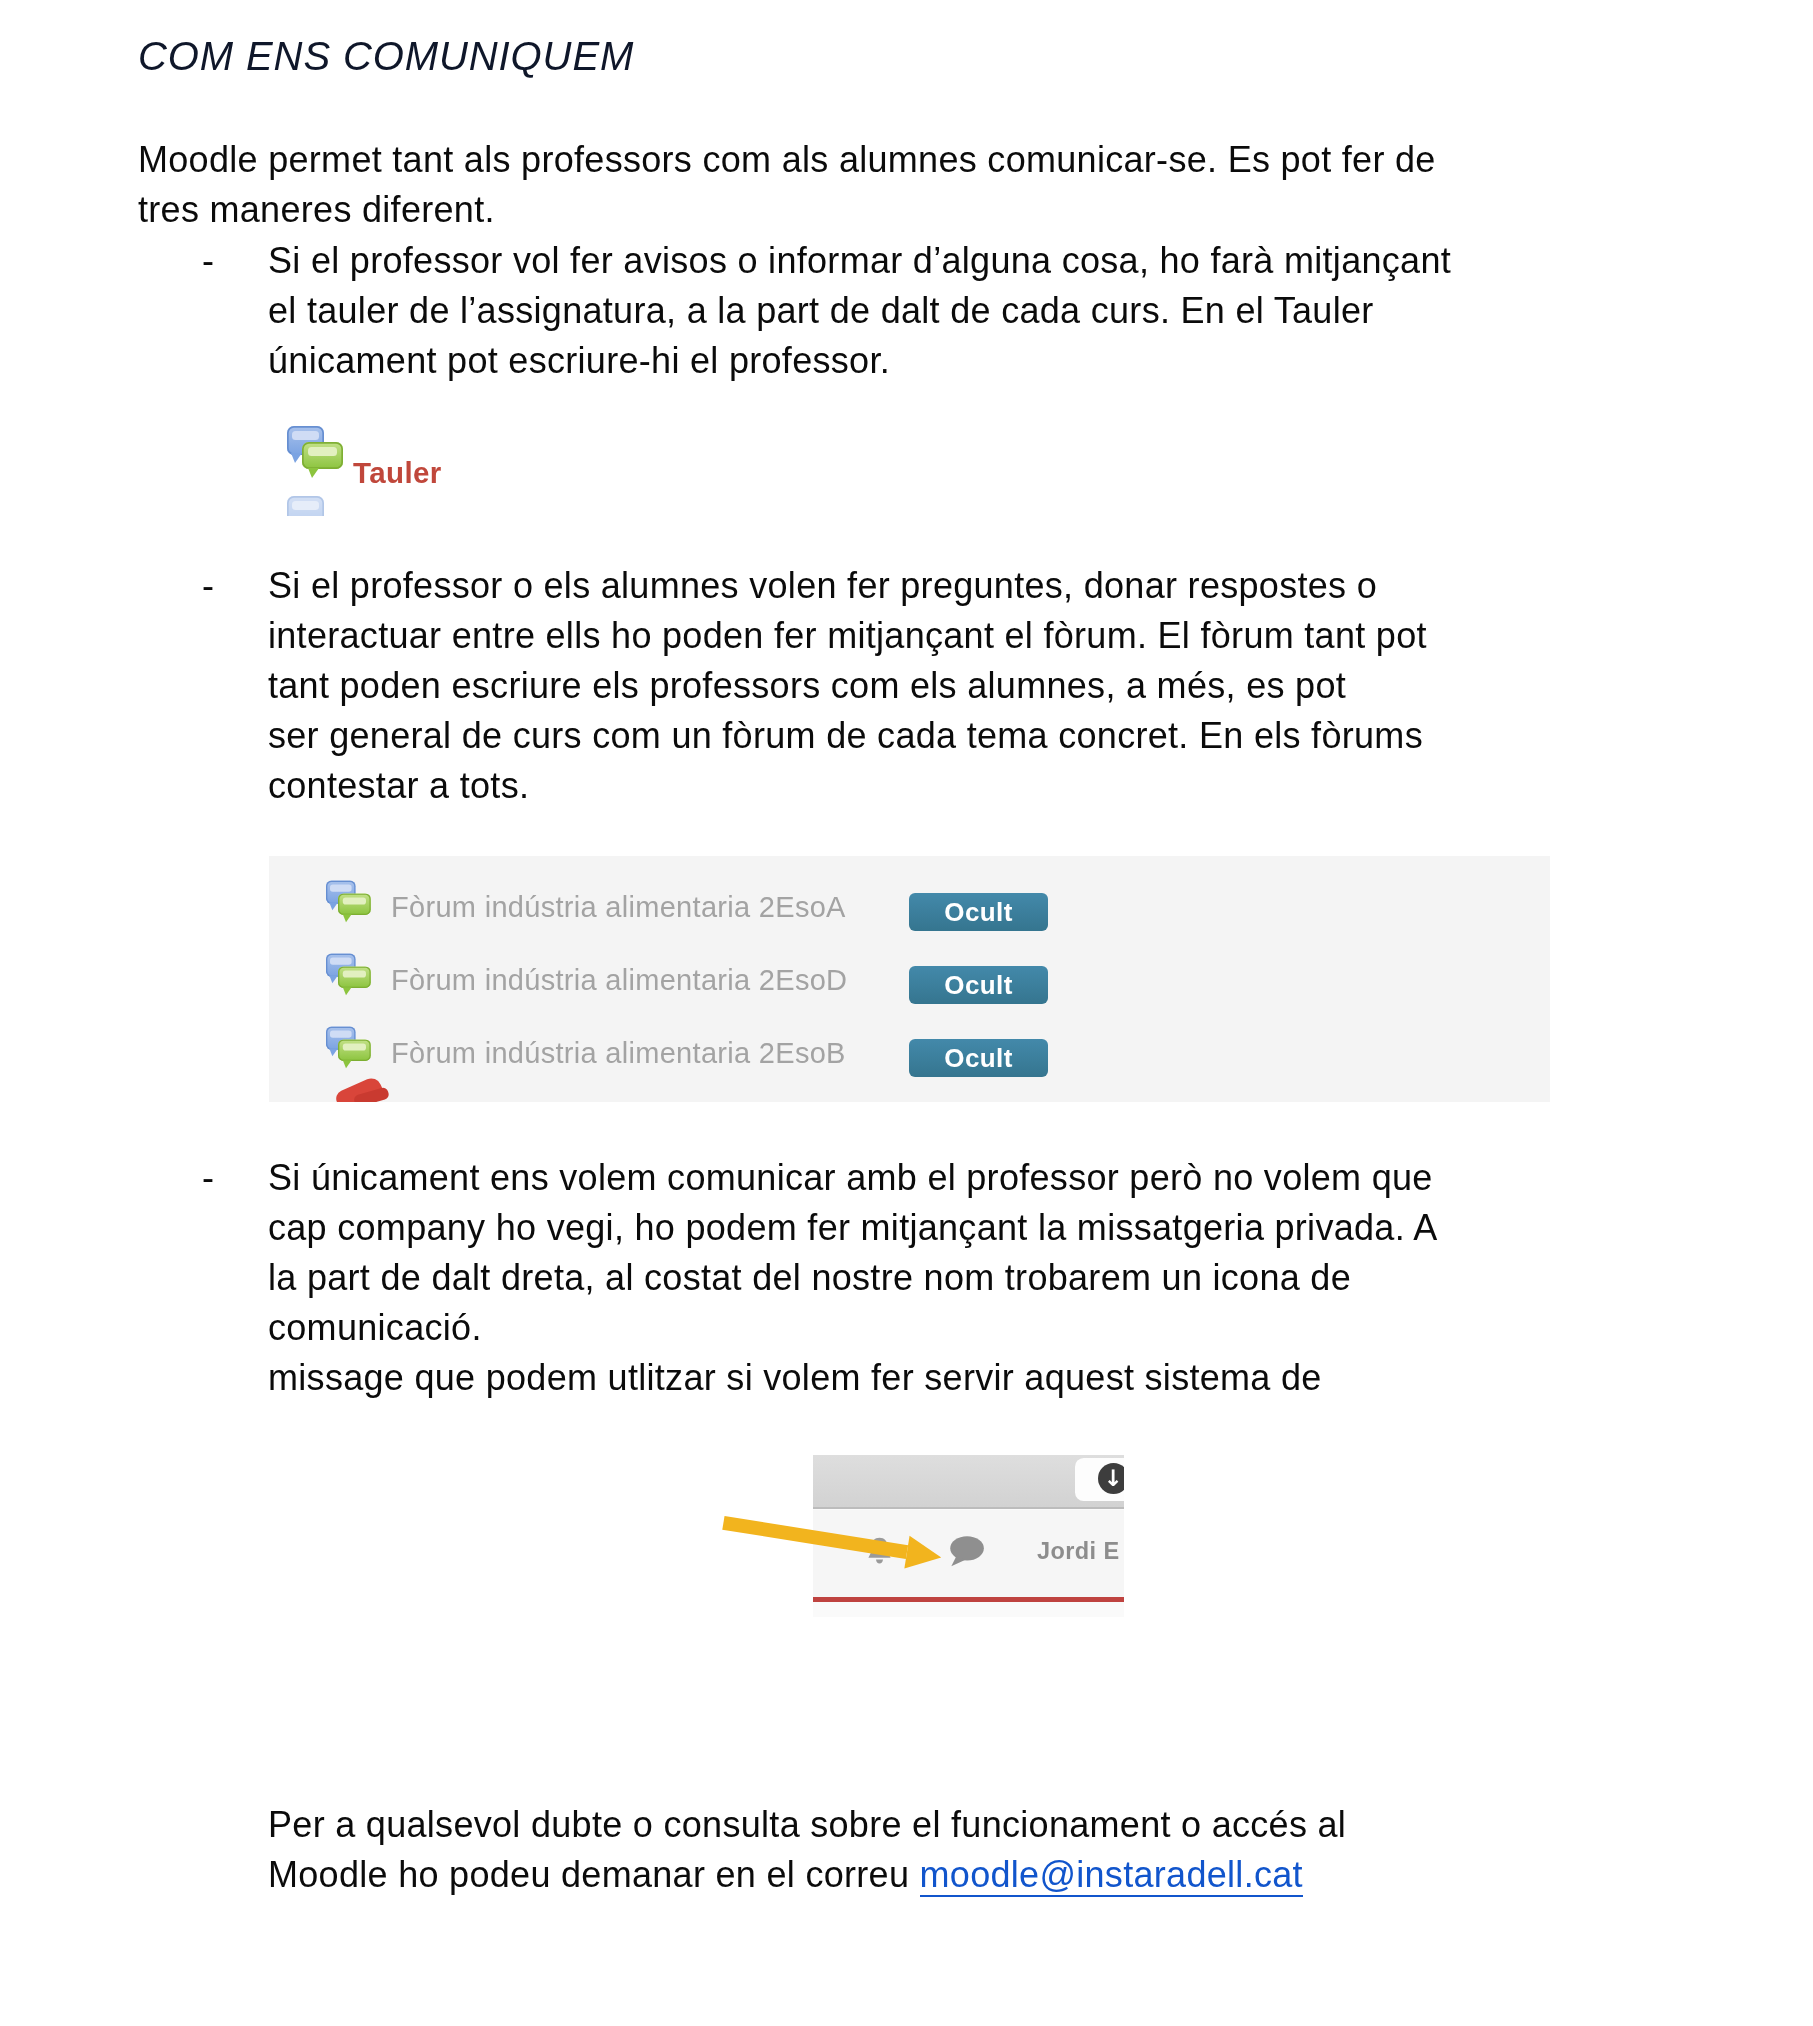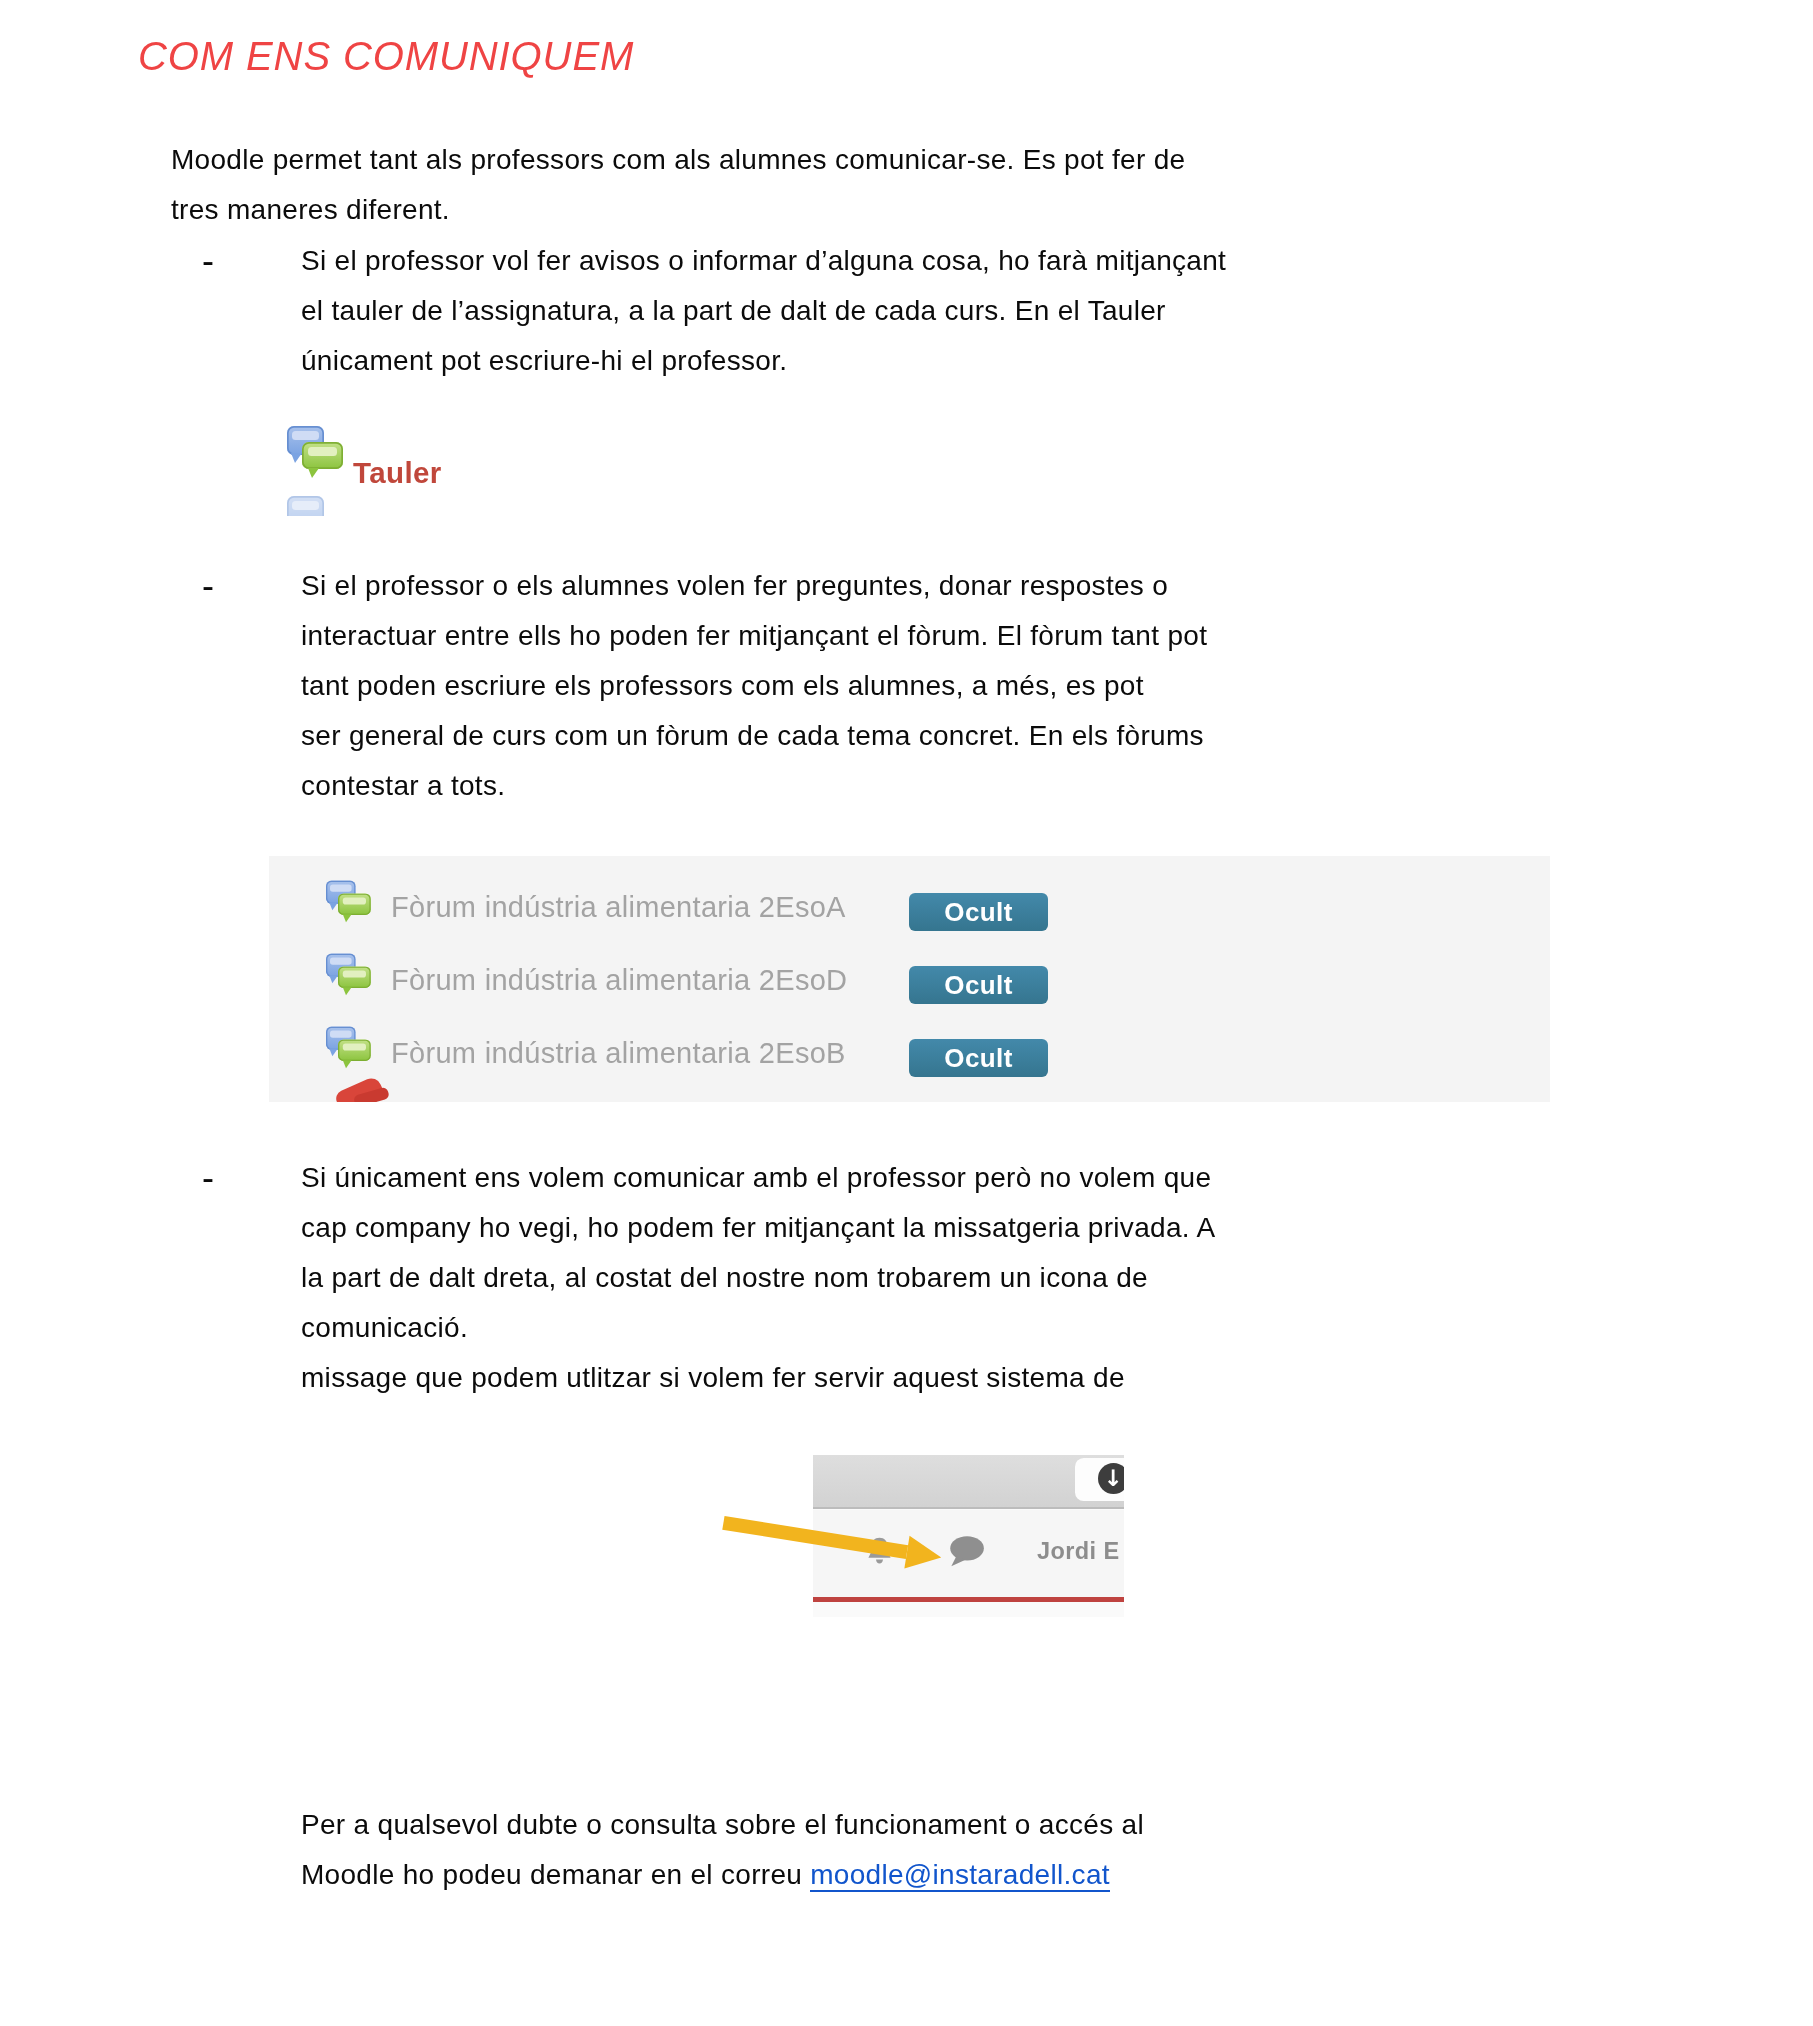--- a/index.html
+++ b/index.html
@@ -1,20 +1,20 @@
 <!DOCTYPE html>
 <html style="font-size:14px"><head>
 <meta charset="utf-8">
 <style>
   html,body{margin:0;padding:0;background:#fff;}
   .page{position:relative;width:1814px;height:2027px;background:#ffffff;
         font-family:"Liberation Sans","DejaVu Sans",sans-serif;color:#0b0b0b;overflow:hidden;}
   .abs{position:absolute;}
-  .title{font-size:40px;font-style:italic;font-weight:400;letter-spacing:0.9px;white-space:nowrap;color:#ef4444;}
-  .tline{font-size:28px;line-height:50px;height:50px;letter-spacing:0.3px;white-space:nowrap;color:#0b0b0b;margin-left:33px;}
+  .title{font-size:40px;font-style:italic;font-weight:400;letter-spacing:0.9px;white-space:nowrap;color:#0f172a;}
+  .tline{font-size:36px;line-height:50px;height:50px;letter-spacing:0.3px;white-space:nowrap;color:#0b0b0b;}
   .dash{font-size:36px;line-height:50px;height:50px;color:#0b0b0b;}
 
   
   .fic{position:relative;width:57px;height:56px;}
   .bubble{position:absolute;border-radius:7px;}
   .bubble .hl{position:absolute;border-radius:3.5px;}
   .bb{left:0;top:1.7px;width:37px;height:29px;background:linear-gradient(#a9c2ec,#7ba3e2);
       box-shadow:inset 0 0 0 1.7px rgba(99,140,208,.95);}
   .bb .hl{left:5.2px;top:5.2px;right:5.2px;height:9.6px;background:#cfdcf5;}
   .bb .tail{position:absolute;left:4.3px;bottom:-8.7px;width:0;height:0;

